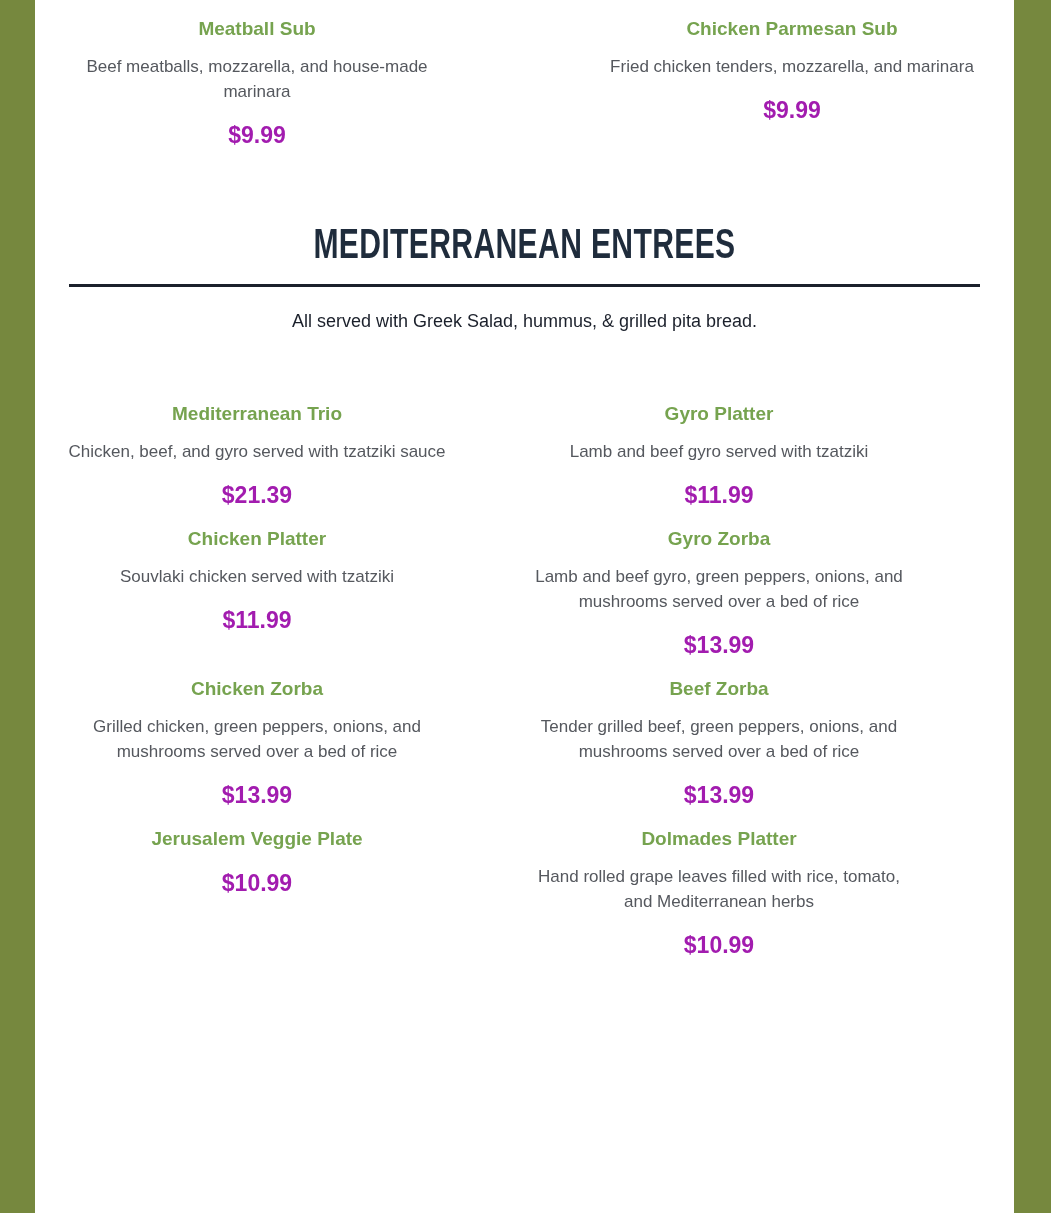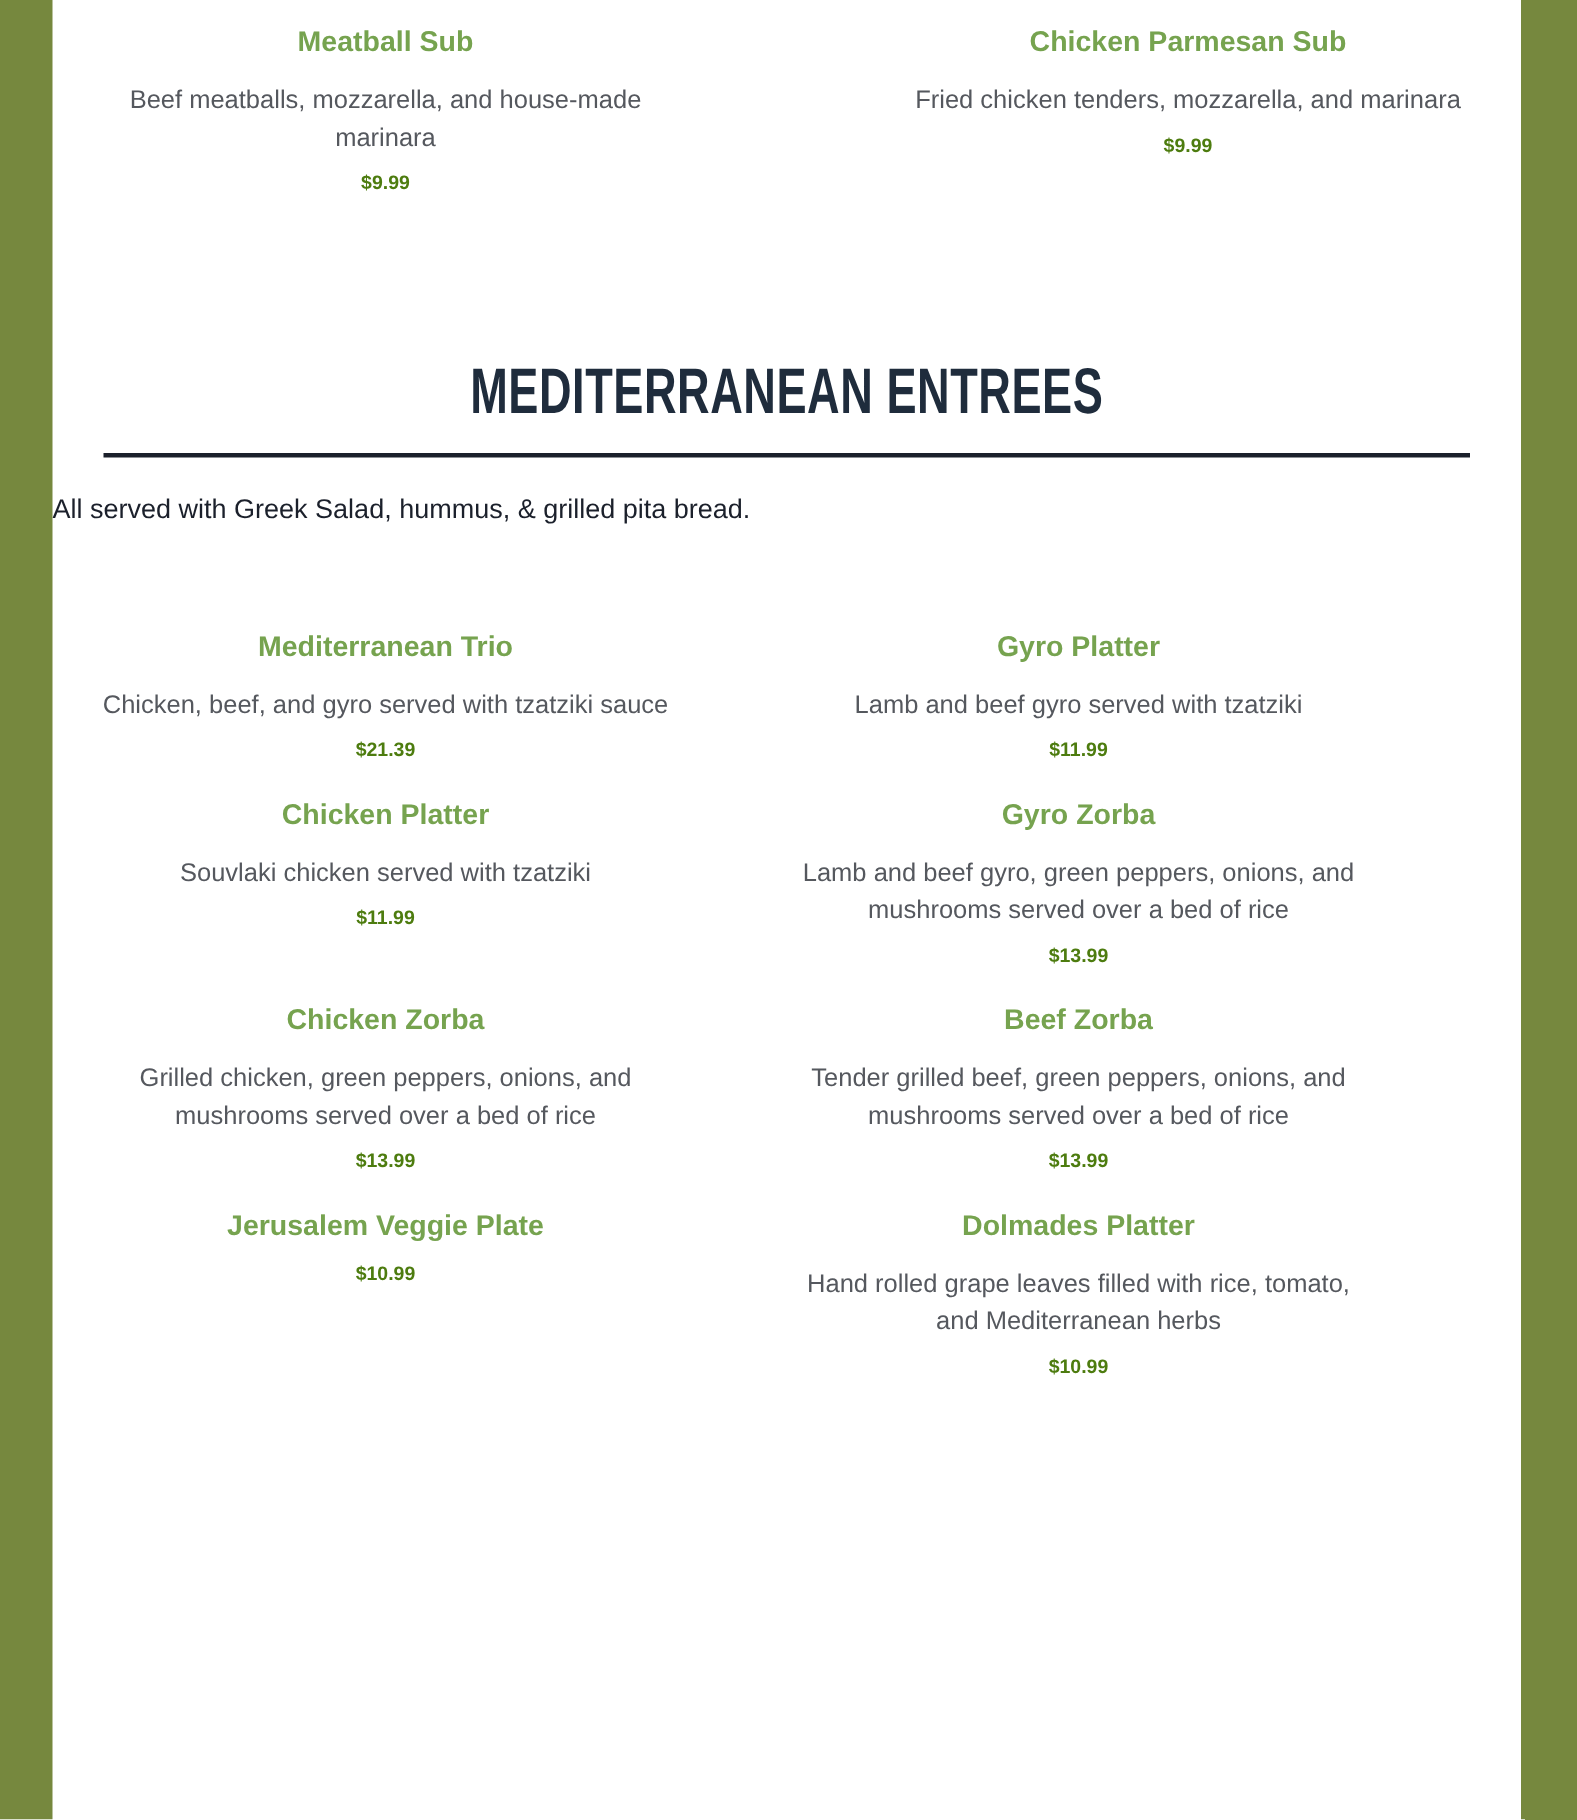--- a/index.html
+++ b/index.html
@@ -35,28 +35,28 @@
     line-height: 26px;
   }
   .item-desc {
     color: #55585e;
     font-size: 17px;
     line-height: 25px;
     margin-top: 12px;
     white-space: pre-line;
   }
   .item-price {
-    color: #4d7c0f;
-    font-size: 13px;
+    color: #a21caf;
+    font-size: 23px;
     font-weight: 700;
     line-height: 26px;
-    margin-top: 5px;
+    margin-top: 18px;
   }
 
-  .section-header { margin-top: 100px; text-align: center; }
+  .section-header { margin-top: 69px; text-align: center; }
   .section-title {
     color: #1f2c3c;
     font-size: 43px;
     line-height: 52px;
     font-weight: 700;
     white-space: nowrap;
   }
   .section-title .condense {
     display: inline-block;
     transform: scaleX(0.70);
@@ -68,21 +68,21 @@
     height: 3px;
     background: #1b202b;
     margin: 15px auto 0 auto;
     border: none;
   }
   .section-subtitle {
     color: #1b202b;
     font-size: 18px;
     line-height: 26px;
     margin-top: 21px;
-    text-align: left;
+    text-align: center;
   }
 </style>
 </head>
 <body>
 
 <div class="page">
   <div class="side-border left"></div>
   <div class="side-border right"></div>
 
   <div class="content">

